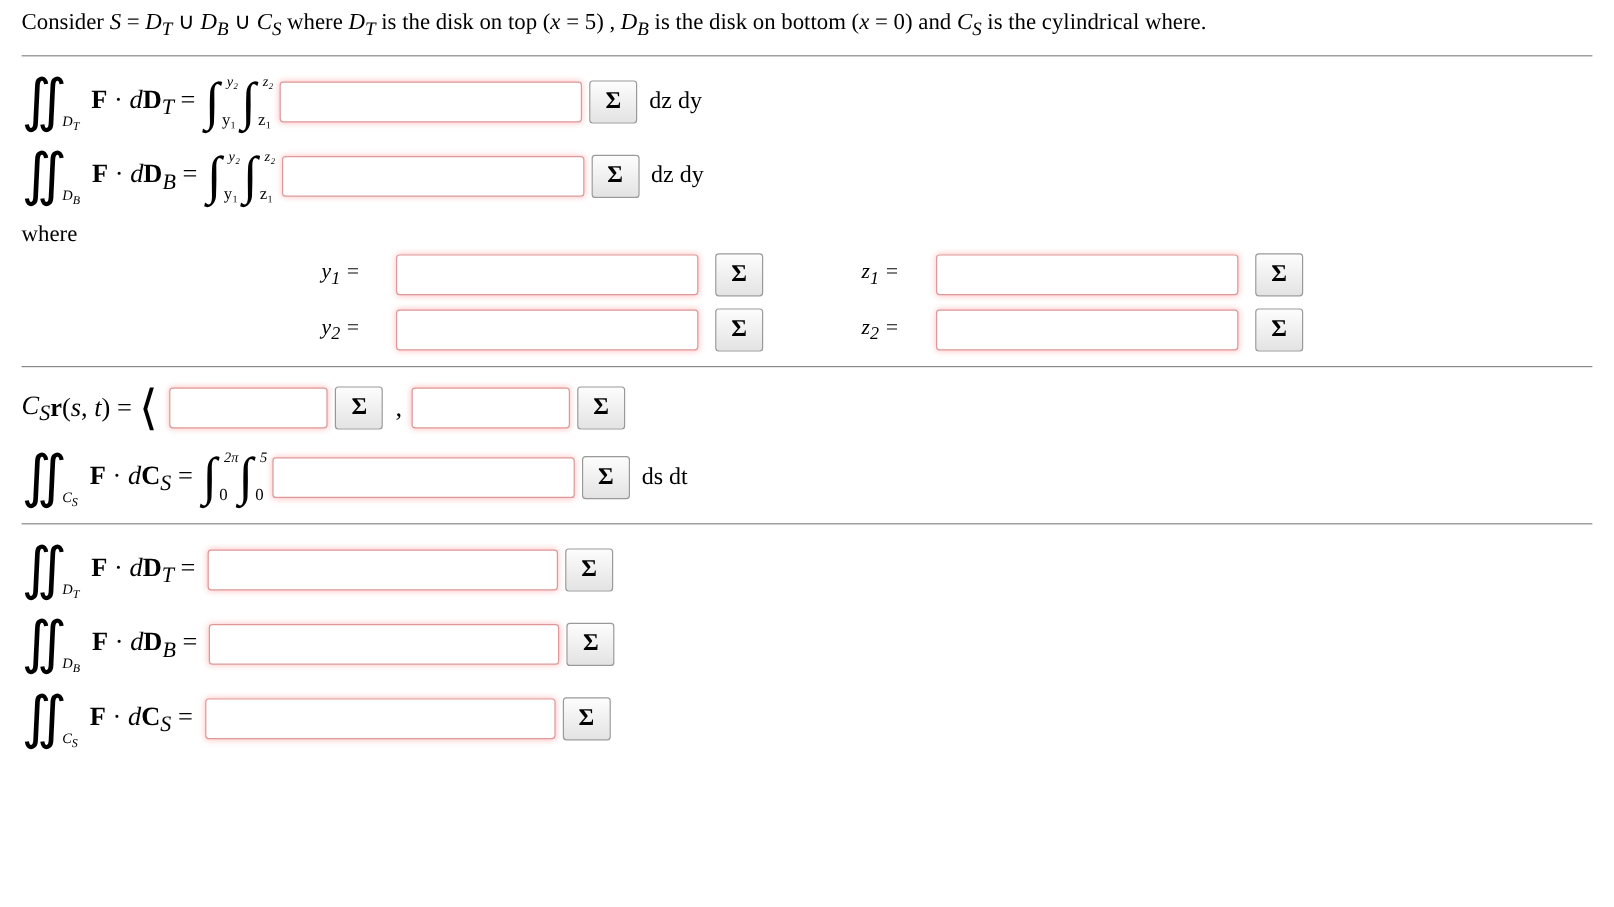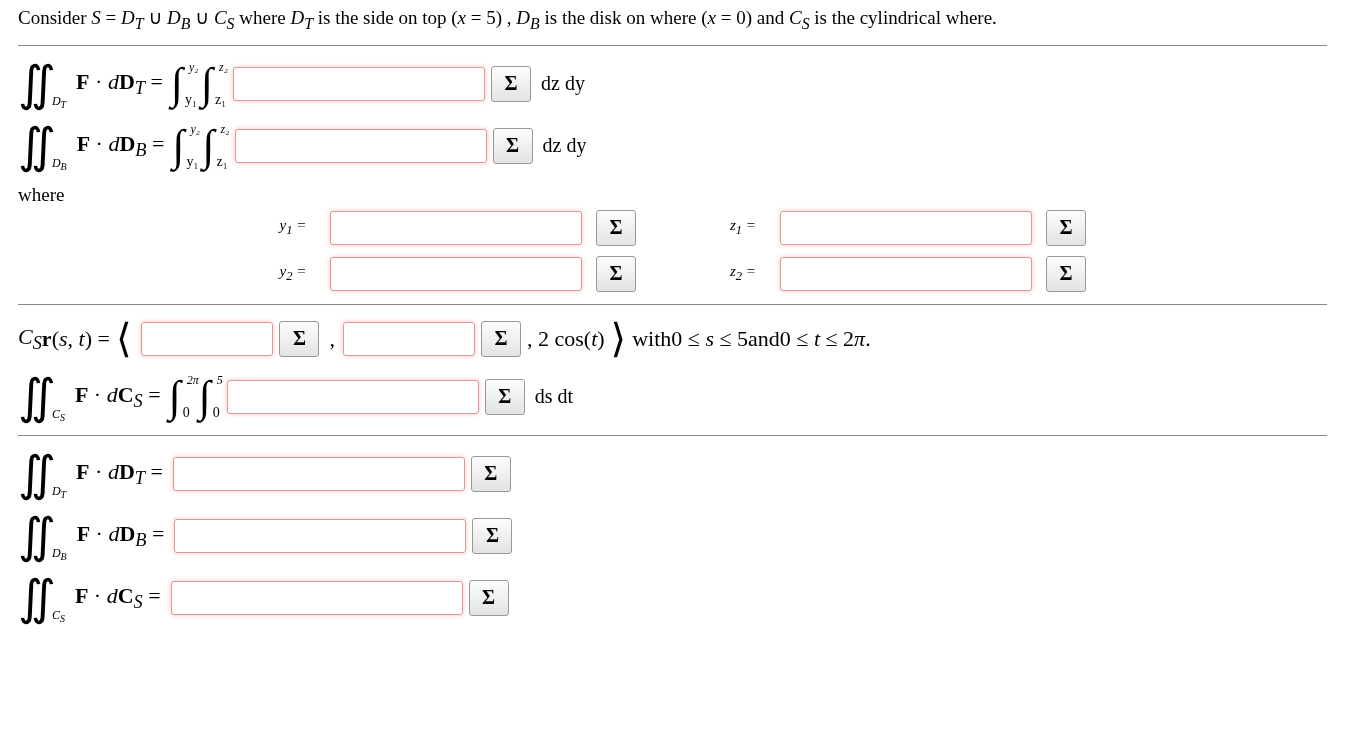--- a/index.html
+++ b/index.html
@@ -17,33 +17,33 @@
   .field{display:inline-block;height:32px;border:1px solid #d99;border-radius:3px;background:#fff;box-shadow:0 0 5px rgba(255,0,0,0.25);margin:0 4px;vertical-align:middle}
   .field.w250{width:250px}
   .field.w130{width:130px}
   .field.w290{width:290px}
   .sigma-btn{display:inline-flex;align-items:center;justify-content:center;height:34px;min-width:30px;padding:0 4px;border:1px solid #999;border-radius:3px;background:linear-gradient(#fdfdfd,#e3e3e3);font-family:"Times New Roman",serif;font-weight:bold;font-size:20px;margin:0 6px 0 2px;cursor:pointer}
   .after-txt{margin-left:4px}
   hr.sep{border:none;border-top:1px solid #888;margin:12px 0}
   .where{font-size:19px;margin:8px 0 4px 0}
   .indent{margin-left:250px}
   .yz-grid{display:grid;grid-template-columns:auto auto auto 60px auto auto auto;column-gap:8px;row-gap:10px;align-items:center;justify-content:start;margin-bottom:10px}
-  .yz-grid .lbl{font-style:italic;font-size:15px;text-align:center;min-width:50px}
+  .yz-grid .lbl{font-style:italic;font-size:18px;text-align:left;min-width:50px}
   .bf{font-weight:bold;font-style:normal}
   .lt{font-style:normal}
   .angle{font-size:40px;line-height:1;margin:0 6px;font-family:"Times New Roman",serif}
 </style>
 </head>
 <body>
 <div class="page">
 
 <div class="prompt">
   <span>Consider </span>
   <span class="var">S</span> = <span class="var">D<sub>T</sub></span> ∪ <span class="var">D<sub>B</sub></span> ∪ <span class="var">C<sub>S</sub></span>
-  <span> where </span><span class="var">D<sub>T</sub></span><span> is the side on top </span>(<span class="var">x</span> = 5)<span> , </span><span class="var">D<sub>B</sub></span><span> is the disk on where </span>(<span class="var">x</span> = 0)<span> and </span><span class="var">C<sub>S</sub></span><span> is the cylindrical where.</span>
+  <span> where </span><span class="var">D<sub>T</sub></span><span> is the disk on top </span>(<span class="var">x</span> = 5)<span> , </span><span class="var">D<sub>B</sub></span><span> is the disk on bottom </span>(<span class="var">x</span> = 0)<span> and </span><span class="var">C<sub>S</sub></span><span> is the cylindrical where.</span>
 </div>
 <hr class="sep">
 
 <div class="row">
   <span class="math">
     <span class="dint">∬</span>
     <span class="sub-int">D<sub>T</sub></span>
     <span style="margin:0 6px"><span class="bf">F</span> · <span class="var">d</span><span class="bf">D</span><sub class="var">T</sub> =</span>
     <span class="sint"><span class="big">∫</span><span class="lo">y₁</span><span class="hi">y₂</span></span>
     <span style="width:14px"></span>
@@ -96,28 +96,20 @@
   <span class="math">
     <span class="var">C<sub>S</sub></span>
     <span class="bf">r</span><span class="lt">(</span><span class="var">s</span>,&nbsp;<span class="var">t</span><span class="lt">) = </span>
     <span class="angle">⟨</span>
   </span>
   <span class="field w130"></span>
   <span class="sigma-btn">Σ</span>
   <span class="math" style="margin:0 4px">,</span>
   <span class="field w130"></span>
   <span class="sigma-btn">Σ</span>
-  <span class="math">
-    <span>, 2 cos(<span class="var">t</span>)</span>
-    <span class="angle">⟩</span>
-    <span class="lt"> with </span>
-    <span>0 ≤ <span class="var">s</span> ≤ 5</span>
-    <span class="lt"> and </span>
-    <span>0 ≤ <span class="var">t</span> ≤ 2<span class="var">π</span>.</span>
-  </span>
 </div>
 
 <div class="row">
   <span class="math">
     <span class="dint">∬</span>
     <span class="sub-int">C<sub>S</sub></span>
     <span style="margin:0 6px"><span class="bf">F</span> · <span class="var">d</span><span class="bf">C</span><sub class="var">S</sub> =</span>
     <span class="sint"><span class="big">∫</span><span class="lo">0</span><span class="hi">2π</span></span>
     <span style="width:14px"></span>
     <span class="sint"><span class="big">∫</span><span class="lo">0</span><span class="hi">5</span></span>

